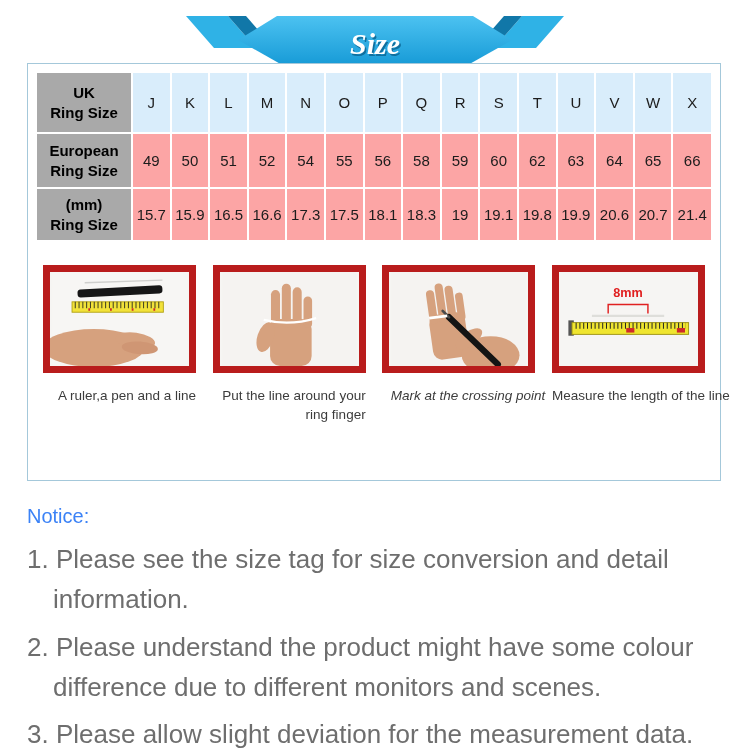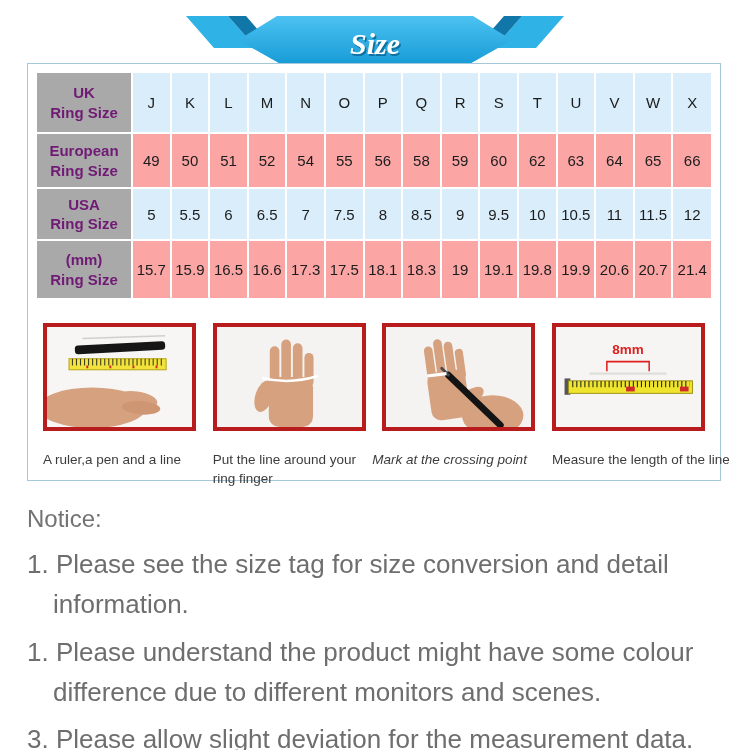--- a/index.html
+++ b/index.html
@@ -13,42 +13,42 @@
 
   
   .content-box{position:absolute;top:63px;left:27px;width:694px;height:418px;
     border:1px solid #a4c8da;background:#fff;box-sizing:border-box;}
 
   
   .size-table{border-collapse:collapse;border-style:hidden;table-layout:fixed;
     width:674px;margin:9px auto 0 auto;}
   .size-table th,.size-table td{border:2.5px solid #ffffff;text-align:center;
     font-size:15px;color:#1c1c1c;padding:0;}
-  .size-table th{background:#a9a9a9;color:#701a75;font-weight:bold;line-height:1.3;}
+  .size-table th{background:#a9a9a9;color:#000000;font-weight:bold;line-height:1.3;}
   .size-table tr.row-light td{background:#d9edfb;}
   .size-table tr.row-dark td{background:#fca5a5;}
   .size-table tr:nth-child(1){height:60px;}
   .size-table tr:nth-child(2){height:55px;}
   .size-table tr:nth-child(3){height:52px;}
   .size-table tr:nth-child(4){height:58px;margin-top:20px;}
 
   
   .steps{display:flex;justify-content:space-between;margin-top:25px;padding:0 15px;}
   .step{width:153px;margin:0;}
-  .photo{width:153px;height:108px;border:4px solid #b91c1c;box-sizing:border-box;
+  .photo{width:153px;height:108px;border:7px solid #b91c1c;box-sizing:border-box;
     background:#f6f5f3;overflow:hidden;}
   .photo svg{display:block;width:100%;height:100%;}
-  .step figcaption{margin-top:20px;font-size:13.5px;color:#3c3c3c;text-align:left;
+  .step figcaption{margin-top:14px;font-size:13.5px;color:#3c3c3c;text-align:right;
     line-height:1.4;white-space:nowrap;}
   .step figcaption.wrap{white-space:normal;}
   .step:nth-child(3) figcaption{margin-left:-10px;margin-right:-10px;font-style:italic;}
 
   
   .notice{position:absolute;top:505px;left:27px;width:706px;color:#6e6e6e;}
-  .notice-title{font-size:24px;margin-bottom:11px;color:#737373;}
+  .notice-title{font-size:20px;margin-bottom:11px;color:#3b82f6;}
   .notice-item{font-size:26px;line-height:1.55;margin-bottom:7px;
     padding-left:26px;text-indent:-26px;}
 </style>
 </head>
 <body>
 
 <div class="page">
 
   <div class="banner">
     <svg viewBox="0 0 750 58" width="750" height="58">
@@ -113,38 +113,20 @@
             <td>56</td>
             <td>58</td>
             <td>59</td>
             <td>60</td>
             <td>62</td>
             <td>63</td>
             <td>64</td>
             <td>65</td>
             <td>66</td>
           </tr>
-          <tr class="row-light">
-            <th><span>USA</span><br><span>Ring Size</span></th>
-            <td>5</td>
-            <td>5.5</td>
-            <td>6</td>
-            <td>6.5</td>
-            <td>7</td>
-            <td>7.5</td>
-            <td>8</td>
-            <td>8.5</td>
-            <td>9</td>
-            <td>9.5</td>
-            <td>10</td>
-            <td>10.5</td>
-            <td>11</td>
-            <td>11.5</td>
-            <td>12</td>
-          </tr>
           <tr class="row-dark">
             <th><span>(mm)</span><br><span>Ring Size</span></th>
             <td>15.7</td>
             <td>15.9</td>
             <td>16.5</td>
             <td>16.6</td>
             <td>17.3</td>
             <td>17.5</td>
             <td>18.1</td>
             <td>18.3</td>
@@ -237,17 +219,17 @@
         </div>
         <figcaption>Measure the length of the line</figcaption>
       </figure>
 
     </div>
   </div>
 
   <div class="notice">
     <div class="notice-title">Notice:</div>
     <div class="notice-item">1. Please see the size tag for size conversion and detail information.</div>
-    <div class="notice-item">1. Please understand the product might have some colour difference due to different monitors and scenes.</div>
+    <div class="notice-item">2. Please understand the product might have some colour difference due to different monitors and scenes.</div>
     <div class="notice-item">3. Please allow slight deviation for the measurement data.</div>
   </div>
 
 </div>
 
 </body></html>

